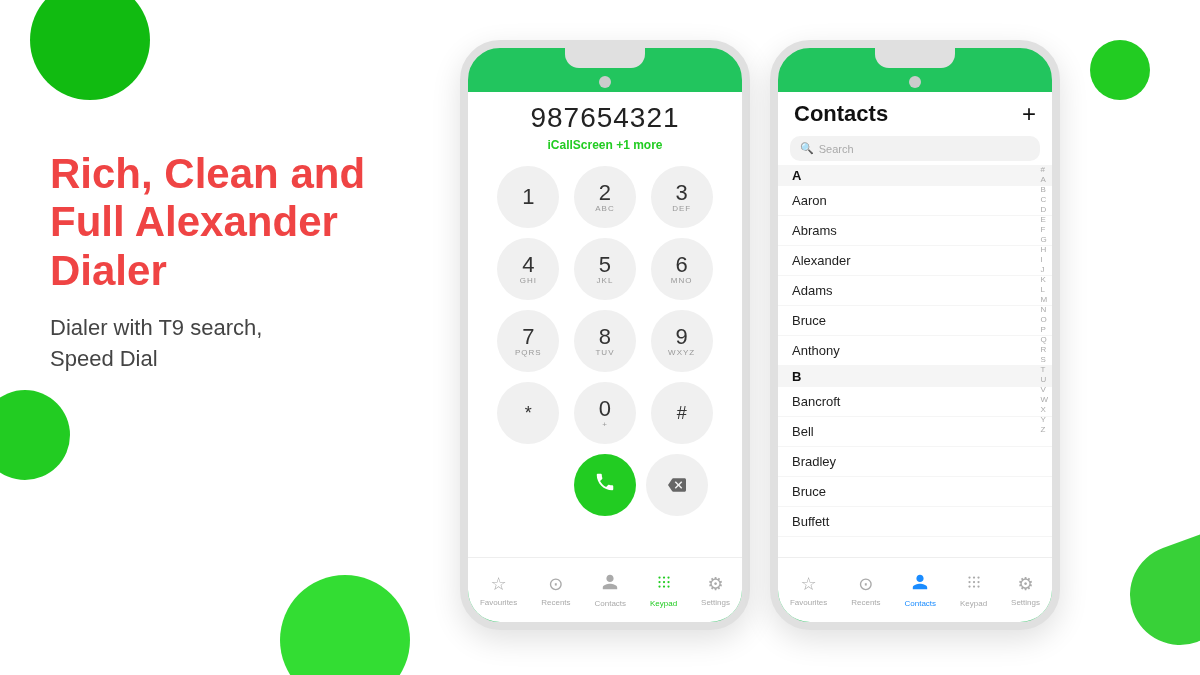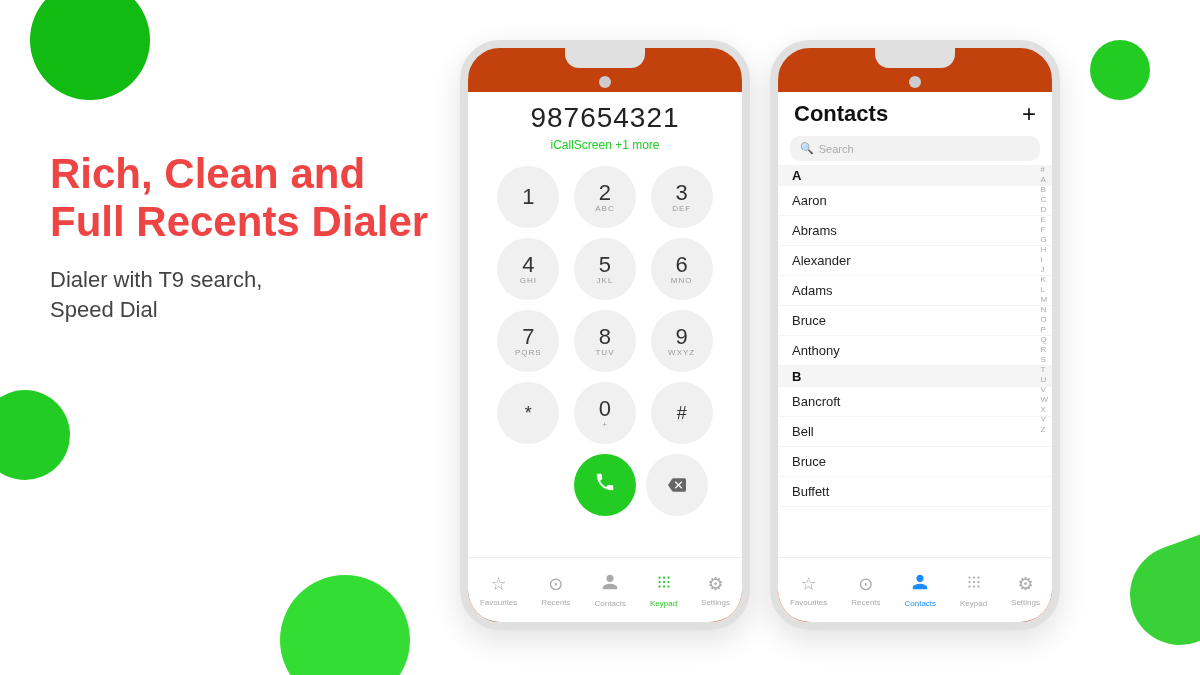--- a/index.html
+++ b/index.html
@@ -61,21 +61,21 @@
       position: absolute;
       left: 460px;
       top: 10px;
       display: flex;
       gap: 20px;
     }
 
     .phone {
       width: 290px;
       height: 590px;
-      background: #c2410c;
+      background: #22c55e;
       border-radius: 40px;
       border: 8px solid #e0e0e0;
       position: relative;
       overflow: hidden;
       box-shadow: 0 10px 30px rgba(0,0,0,0.12);
       display: flex;
       flex-direction: column;
       top: 30px;
     }
 
@@ -114,21 +114,21 @@
       letter-spacing: 1px;
     }
 
     .dialer-caller {
       font-size: 12px;
       color: #666666;
       margin-bottom: 14px;
     }
     .dialer-caller span {
       color: #22cc22;
-      font-weight: 400;
+      font-weight: 700;
     }
 
     .keypad-grid {
       display: grid;
       grid-template-columns: repeat(3, 1fr);
       gap: 10px;
       width: 220px;
       margin-bottom: 10px;
     }
 
@@ -337,21 +337,21 @@
 
 <div class="circle circle-top-left"></div>
 <div class="circle circle-mid-left"></div>
 <div class="circle circle-bottom-left"></div>
 <div class="circle-top-right"></div>
 <div class="green-shape-bottom-right"></div>
 
 <div class="left-section">
   <div class="main-title">
     <span>Rich, Clean and</span><br>
-    <span>Full Recents Dialer</span>
+    <span>Full Alexander Dialer</span>
   </div>
   <div class="subtitle">
     <span>Dialer with T9 search,</span><br>
     <span>Speed Dial</span>
   </div>
 </div>
 
 <div class="phones-container">
 
   <div class="phone">
@@ -510,20 +510,23 @@
         <div class="contact-item">
             <span>Anthony</span>
           </div>
 
         <div class="contact-group-header">B</div>
         <div class="contact-item">
             <span>Bancroft</span>
           </div>
         <div class="contact-item">
             <span>Bell</span>
+          </div>
+        <div class="contact-item">
+            <span>Bradley</span>
           </div>
         <div class="contact-item">
             <span>Bruce</span>
           </div>
         <div class="contact-item">
             <span>Buffett</span>
           </div>
 
         <div class="alphabet-sidebar">
           <span>#</span>

